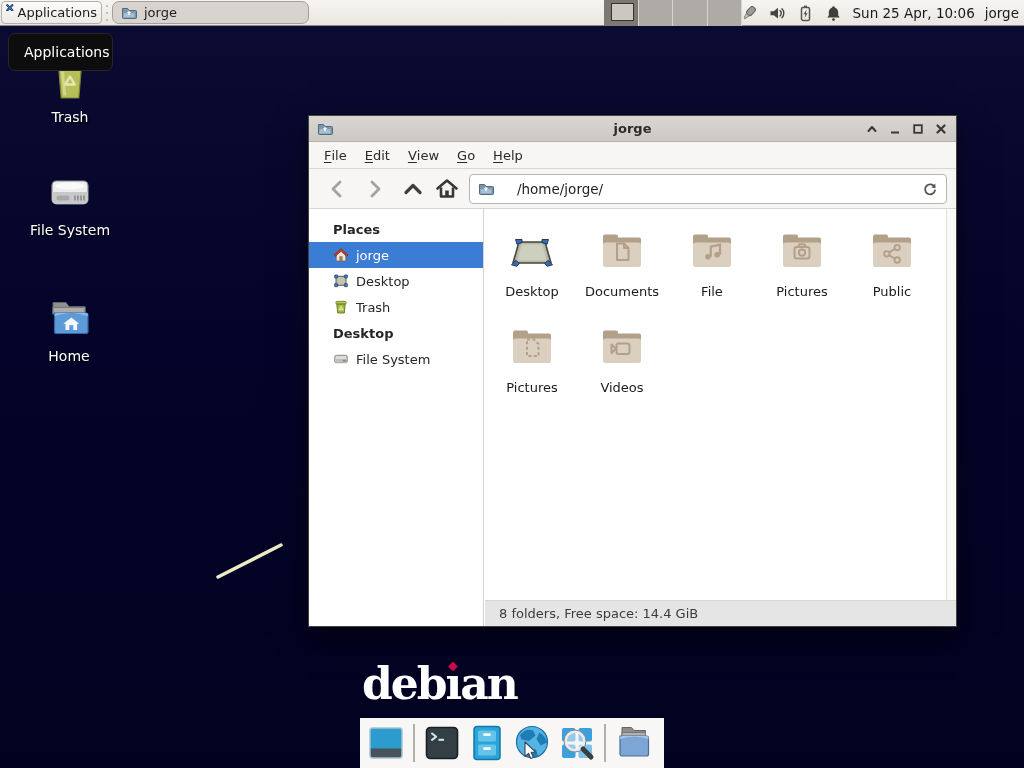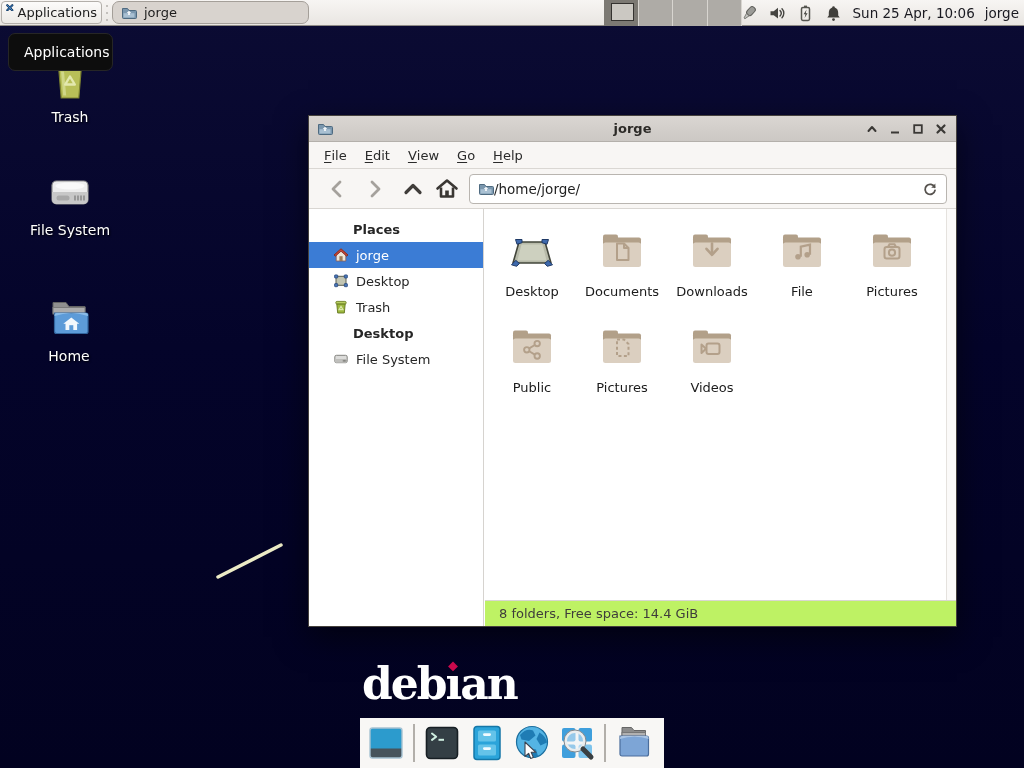--- a/index.html
+++ b/index.html
@@ -58,37 +58,37 @@
   .win-btn { width:23px; height:24px; display:flex; align-items:center; justify-content:center; }
   .menubar { position:absolute; left:0; top:26px; right:0; height:27px; background:#f8f6f4;
              border-bottom:1px solid #dad7d3; display:flex; align-items:center; padding-left:6px; }
   .menu-item { padding:0 9px; height:25px; display:flex; align-items:center; color:#2a2a2a; }
   .menu-item .mn { text-decoration:underline; text-underline-offset:2px; }
   .fm-toolbar { position:absolute; left:0; top:53px; right:0; height:40px; background:#f8f6f4;
                 border-bottom:1px solid #d9d6d2; }
   .tb-btn { position:absolute; top:6px; width:28px; height:28px; display:flex; align-items:center; justify-content:center; }
   .path-entry { position:absolute; left:160px; top:5px; width:478px; height:30px;
                 background:#fff; border:1px solid #b9b5b0; border-radius:4px;
-                display:flex; align-items:center; gap:0; padding:0 8px; font-size:13.5px; color:#1e1e1e; }
+                display:flex; align-items:center; gap:23px; padding:0 8px; font-size:13.5px; color:#1e1e1e; }
   .path-entry .icon { width:16px; height:16px; }
   .path-text { flex:1; }
   .fm-body { position:absolute; left:0; top:93px; right:0; bottom:0; }
   .sidebar { position:absolute; left:0; top:0; width:175px; bottom:0; background:#fff;
              border-right:1px solid #d6d3cf; padding-top:7px; }
-  .sb-heading { height:26px; display:flex; align-items:center; padding-left:24px; font-weight:bold; color:#262626;margin-left:20px; }
+  .sb-heading { height:26px; display:flex; align-items:center; padding-left:24px; font-weight:bold; color:#262626; }
   .sb-item { height:26px; display:flex; align-items:center; gap:7px; padding-left:24px; color:#262626; }
   .sb-item .icon { width:16px; height:16px; }
   .sb-item.selected { background:var(--accent,#3b7cd5); color:#fff; }
   .main-pane { position:absolute; left:176px; top:0; right:0; bottom:26px; background:#fff; overflow:hidden; }
   .scroll-track { position:absolute; right:0; top:0; bottom:0; width:10px; background:#fbfaf9; border-left:1px solid #e5e2de; }
   .files-grid { position:absolute; left:2px; top:6px; right:12px; display:flex; flex-wrap:wrap; }
   .file-item { width:90px; height:96px; padding-top:12px; display:flex; flex-direction:column; align-items:center; }
   .file-item .icon { width:48px; height:48px; }
   .file-label { margin-top:9px; font-size:13px; color:#1b1b1b; white-space:nowrap; }
-  .fm-statusbar { position:absolute; left:176px; right:0; bottom:0; height:26px; background:#bef264;
+  .fm-statusbar { position:absolute; left:176px; right:0; bottom:0; height:26px; background:#e5e5e5;
                   border-top:1px solid #d9d6d2; display:flex; align-items:center; padding-left:14px; color:#3f3d3b; }
 
   
   .debian-logo { position:absolute; left:362px; top:658px; width:300px; text-align:left;
                  font-family:"DejaVu Serif", serif; font-weight:bold; font-size:44px; color:#fff; letter-spacing:-2px; }
   .logo-i { position:relative; }
   .logo-dot { position:absolute; left:50%; top:0.12em; width:0.17em; height:0.17em;
               background:var(--debred,#CE0A4E); transform:translateX(-50%) rotate(45deg); }
 
   
@@ -386,32 +386,20 @@
                 </svg>
               </span>
               <div class="file-label">Documents</div>
             </div>
             <div class="file-item">
               <span class="icon">
                 <svg viewBox="0 0 48 48">
                   <rect x="5" y="7.5" width="15" height="7" rx="2" fill="#b2a089"></rect>
                   <rect x="5" y="10.5" width="38" height="7.5" rx="2" fill="#b2a089"></rect>
                   <rect x="5" y="15.5" width="38" height="24.5" rx="2.5" fill="#dbcfc0"></rect>
-                  <path d="M24 16.5 V25.5" stroke="#b3a08a" stroke-width="2.6" stroke-linecap="round"></path>
-                  <path d="M18.5 21.8 L24 27.8 L29.5 21.8" fill="none" stroke="#b3a08a" stroke-width="2.6" stroke-linecap="round" stroke-linejoin="round"></path>
-                </svg>
-              </span>
-              <div class="file-label">Downloads</div>
-            </div>
-            <div class="file-item">
-              <span class="icon">
-                <svg viewBox="0 0 48 48">
-                  <rect x="5" y="7.5" width="15" height="7" rx="2" fill="#b2a089"></rect>
-                  <rect x="5" y="10.5" width="38" height="7.5" rx="2" fill="#b2a089"></rect>
-                  <rect x="5" y="15.5" width="38" height="24.5" rx="2.5" fill="#dbcfc0"></rect>
                   <circle cx="20" cy="29.8" r="2.8" fill="#b3a08a"></circle>
                   <circle cx="29.2" cy="27.8" r="2.8" fill="#b3a08a"></circle>
                   <path d="M22.8 29.8 V19.6 L32 17.6 V27.8" fill="none" stroke="#b3a08a" stroke-width="2.2"></path>
                 </svg>
               </span>
               <div class="file-label">File</div>
             </div>
             <div class="file-item">
               <span class="icon">
                 <svg viewBox="0 0 48 48">

